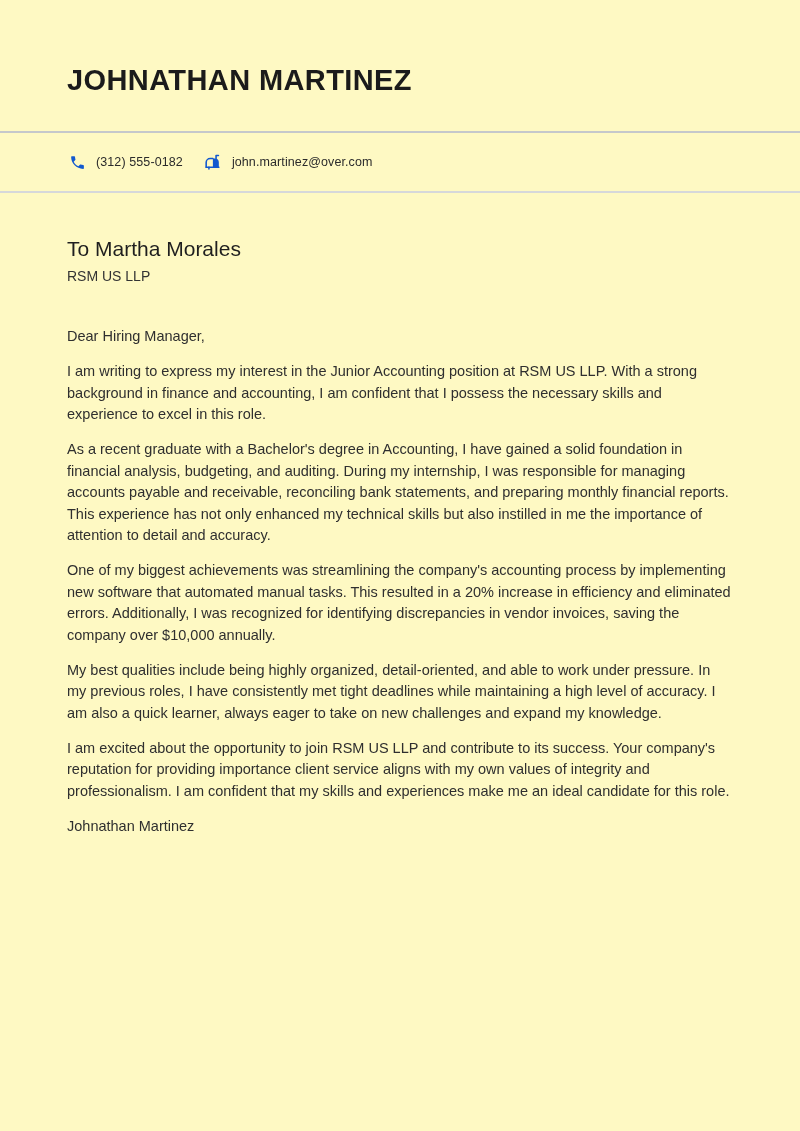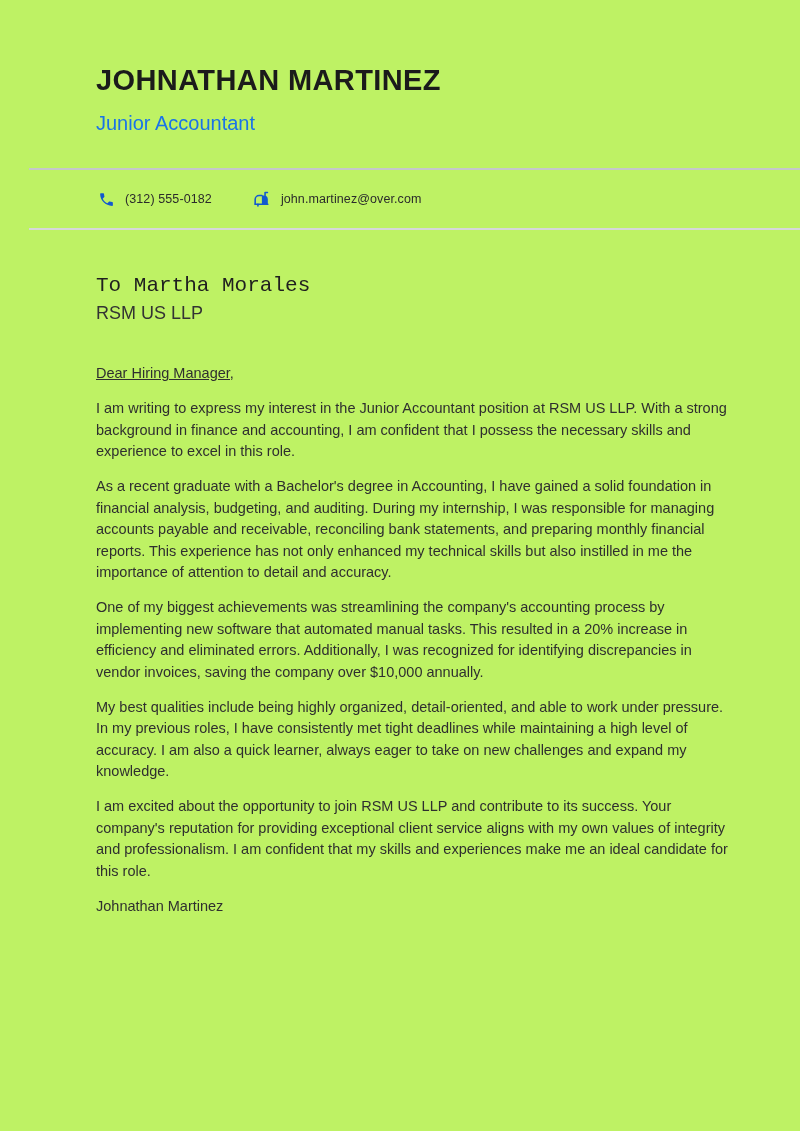--- a/index.html
+++ b/index.html
@@ -8,23 +8,22 @@
     width: 800px;
     height: 1131px;
     background: #ffffff;
     font-family: "Liberation Sans", "DejaVu Sans", sans-serif;
     color: #2e2e2e;
     -webkit-font-smoothing: antialiased;
   }
   .page {
     width: 800px;
     height: 1131px;
-    background: #bef264;
+    background: #fef9c3;
     overflow: hidden;
-    padding-left: 29px;
   }
 
   
   .letter-header {
     padding: 62px 67px 0 67px;
   }
   .candidate-name {
     margin: 0;
     font-size: 29px;
     line-height: 36px;
@@ -44,21 +43,21 @@
   .divider { width: 100%; border: 0; }
   .divider-top  { height: 2px; background: var(--divider-dark, #c5c8cb); margin-top: 33px; }
   .divider-bottom { height: 2px; background: var(--divider-light, #d6d8da); }
 
   
   .contact-bar {
     height: 58px;
     display: flex;
     align-items: center;
     padding: 0 67px;
-    gap: 40px;
+    gap: 20px;
   }
   .contact-item {
     display: flex;
     align-items: center;
     gap: 9px;
   }
   .contact-item .icon {
     display: inline-flex;
     align-items: center;
     justify-content: center;
@@ -76,46 +75,44 @@
   
   .letter-main {
     padding: 0 67px;
   }
   .recipient-name {
     margin: 42px 0 0 0;
     font-size: 21px;
     line-height: 28px;
     font-weight: 500;
     color: #1f1f1f;
-    font-family: Liberation Mono, monospace;
   }
   .recipient-company {
     margin-top: 4px;
-    font-size: 18px;
+    font-size: 14px;
     line-height: 19px;
     color: #333333;
   }
   .letter-text p {
     max-width: 668px;
     margin: 0 0 13.5px 0;
     font-size: 14.5px;
     line-height: 21.5px;
     color: #2f2f2f;
   }
-  .salutation { margin-top: 40px !important; text-decoration: underline; }
+  .salutation { margin-top: 40px !important; }
   .signature-name { margin-bottom: 0 !important; }
 </style>
 </head>
 <body>
 
 <div class="page">
 
   <header class="letter-header">
     <h1 class="candidate-name">JOHNATHAN MARTINEZ</h1>
-    <div class="job-title">Junior Accountant</div>
   </header>
 
   <div class="divider divider-top"></div>
 
   <div class="contact-bar">
     <div class="contact-item">
       <span class="icon">
         <svg width="17" height="17" viewBox="0 0 24 24" fill="currentColor" aria-hidden="true">
           <path d="M6.62 10.79c1.44 2.83 3.76 5.14 6.59 6.59l2.2-2.2c.27-.27.67-.36 1.02-.24 1.12.37 2.33.57 3.57.57.55 0 1 .45 1 1V20c0 .55-.45 1-1 1-9.39 0-17-7.61-17-17 0-.55.45-1 1-1h3.5c.55 0 1 .45 1 1 0 1.25.2 2.45.57 3.57.11.35.03.74-.25 1.02l-2.2 2.2z"></path>
         </svg>
@@ -138,23 +135,23 @@
 
   <div class="divider divider-bottom"></div>
 
   <main class="letter-main">
     <h2 class="recipient-name">To Martha Morales</h2>
     <div class="recipient-company">RSM US LLP</div>
 
     <div class="letter-text">
       <p class="salutation">Dear Hiring Manager,</p>
       <div>
-          <p>I am writing to express my interest in the Junior Accountant position at RSM US LLP. With a strong background in finance and accounting, I am confident that I possess the necessary skills and experience to excel in this role.</p>
+          <p>I am writing to express my interest in the Junior Accounting position at RSM US LLP. With a strong background in finance and accounting, I am confident that I possess the necessary skills and experience to excel in this role.</p>
           <p>As a recent graduate with a Bachelor's degree in Accounting, I have gained a solid foundation in financial analysis, budgeting, and auditing. During my internship, I was responsible for managing accounts payable and receivable, reconciling bank statements, and preparing monthly financial reports. This experience has not only enhanced my technical skills but also instilled in me the importance of attention to detail and accuracy.</p>
           <p>One of my biggest achievements was streamlining the company's accounting process by implementing new software that automated manual tasks. This resulted in a 20% increase in efficiency and eliminated errors. Additionally, I was recognized for identifying discrepancies in vendor invoices, saving the company over $10,000 annually.</p>
           <p>My best qualities include being highly organized, detail-oriented, and able to work under pressure. In my previous roles, I have consistently met tight deadlines while maintaining a high level of accuracy. I am also a quick learner, always eager to take on new challenges and expand my knowledge.</p>
-          <p>I am excited about the opportunity to join RSM US LLP and contribute to its success. Your company's reputation for providing exceptional client service aligns with my own values of integrity and professionalism. I am confident that my skills and experiences make me an ideal candidate for this role.</p>
+          <p>I am excited about the opportunity to join RSM US LLP and contribute to its success. Your company's reputation for providing importance client service aligns with my own values of integrity and professionalism. I am confident that my skills and experiences make me an ideal candidate for this role.</p>
         </div>
       <p class="signature-name">Johnathan Martinez</p>
     </div>
   </main>
 
 </div>
 
 </body></html>

